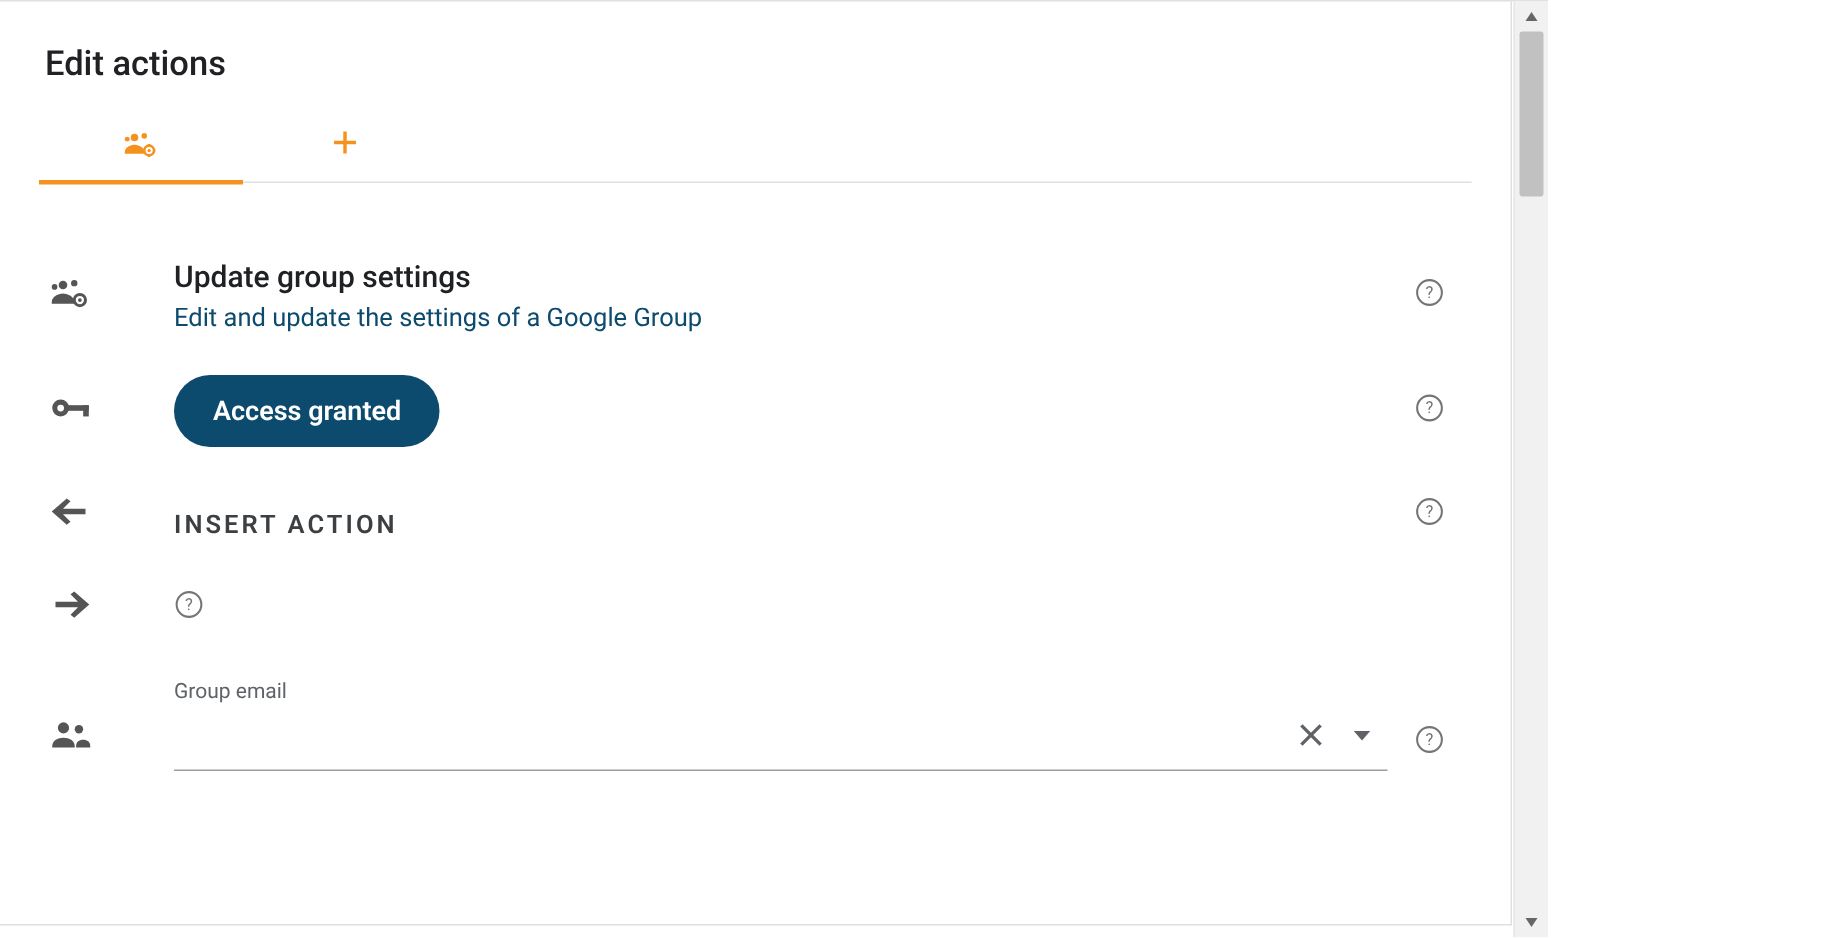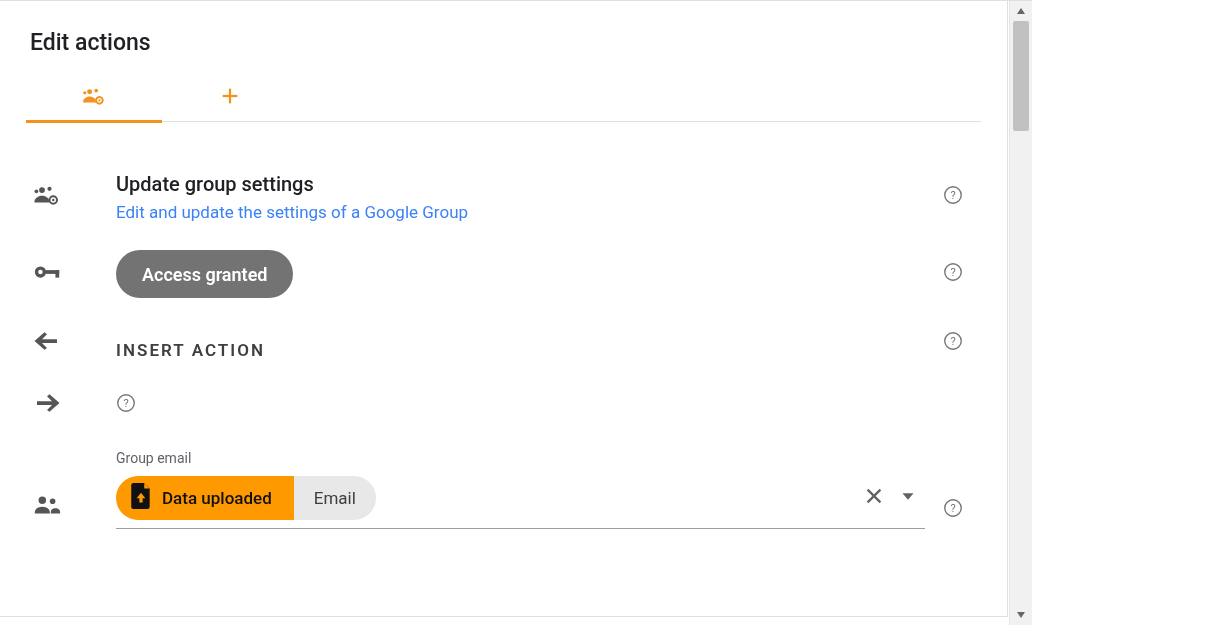--- a/index.html
+++ b/index.html
@@ -89,29 +89,29 @@
   .help-col svg { width: 22px; height: 22px; fill: none; stroke: #757575; stroke-width: 1.5; }
   .help-col .qmark { font-size: 12px; fill: #757575; stroke: none; font-family: inherit; }
   .action-title {
     font-size: 20px;
     font-weight: 500;
     color: #202124;
     margin-bottom: 6px;
   }
   .action-sub {
     font-size: 17px;
-    color: #3b82f6;
+    color: #0c4a6e;
   }
   .pill {
     display: inline-flex;
     align-items: center;
     justify-content: center;
     height: 48px;
     border-radius: 24px;
-    background: #737373;
+    background: #0c4a6e;
     color: #fff;
     font-size: 18px;
     font-weight: 600;
     padding: 0 26px;
     cursor: default;
   }
   .section-label {
     font-size: 17px;
     font-weight: 600;
     letter-spacing: 0.12em;
@@ -336,35 +336,20 @@
               <circle cx="11" cy="7" r="4" fill="#555"></circle>
               <circle cx="22" cy="8" r="3" fill="#555"></circle>
               <path d="M3 20c0-4 4-6 8-6s8 2 8 6v1H3z" fill="#555"></path>
               <path d="M20 20c0-3 2-4.5 5-4.5s5 1.5 5 4.5v1H20z" fill="#555"></path>
             </svg>
           </span>
         </div>
         <div class="body-col field-wrap">
           <div class="field-label">Group email</div>
           <div class="chip-row">
-            <div class="chip-group">
-              <div class="chip-orange">
-                <span>
-                  <svg viewBox="0 0 20 24">
-                    <path d="M3 0h10l5 5v17a2 2 0 0 1-2 2H3a2 2 0 0 1-2-2V2a2 2 0 0 1 2-2z" fill="#111"></path>
-                    <path d="M13 0v5h5z" fill="#ff9900"></path>
-                    <path d="M10 9l-4 5h2.5v4h3v-4H14z" fill="#ff9900"></path>
-                  </svg>
-                </span>
-                <span>Data uploaded</span>
-              </div>
-              <div class="chip-grey">
-                <span>Email</span>
-              </div>
-            </div>
             <div class="chip-actions">
               <span>
                 <svg viewBox="0 0 24 24">
                   <line x1="5" y1="5" x2="19" y2="19" stroke="#5f6368" stroke-width="2.5"></line>
                   <line x1="19" y1="5" x2="5" y2="19" stroke="#5f6368" stroke-width="2.5"></line>
                 </svg>
               </span>
               <span>
                 <svg viewBox="0 0 24 24">
                     <path d="M6 9l6 7 6-7z" fill="#5f6368"></path>

